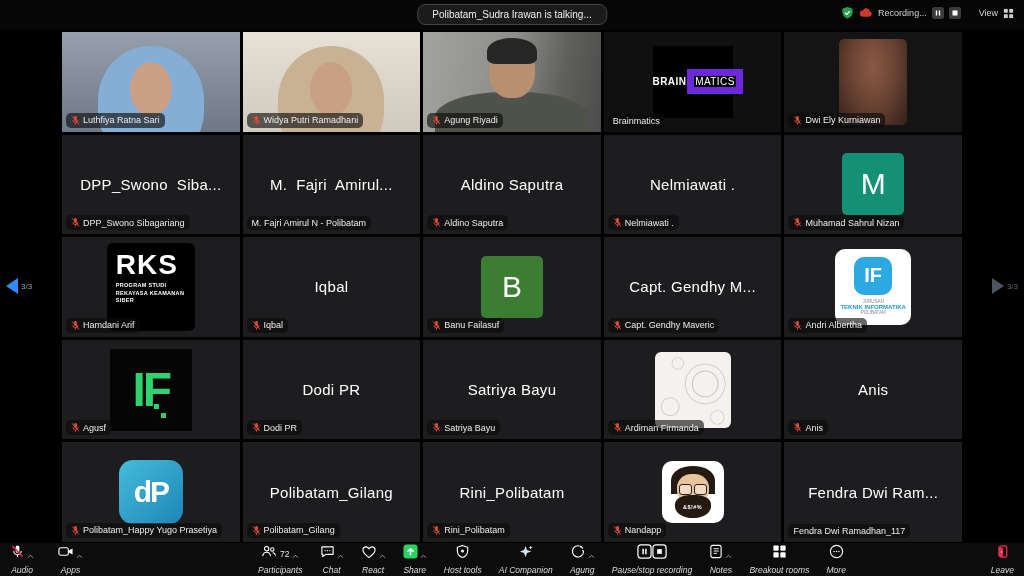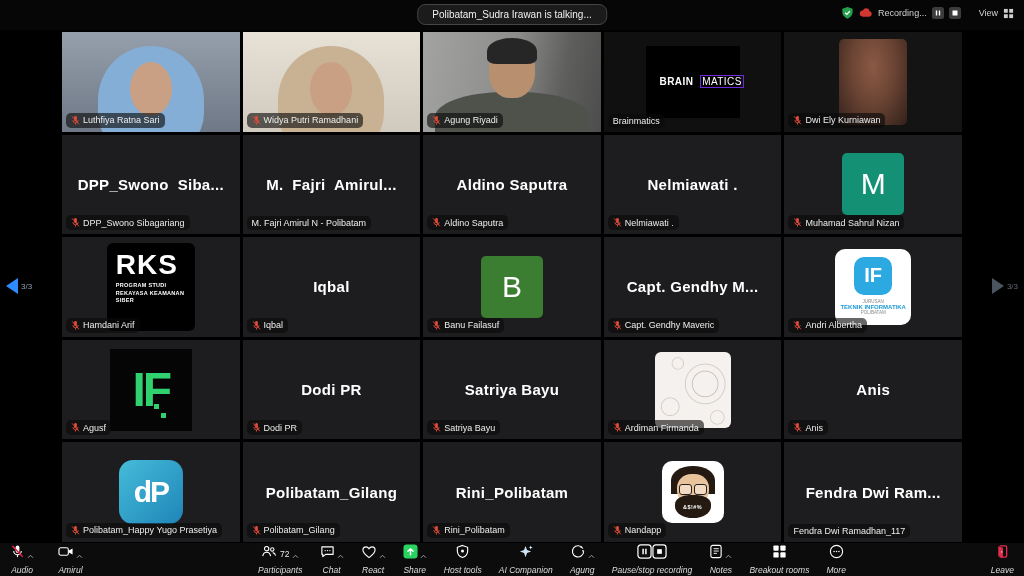--- a/index.html
+++ b/index.html
@@ -8,21 +8,21 @@
   
   .top-bar{position:absolute;top:0;left:0;right:0;height:30px;background:#060606;}
   .talking-pill{position:absolute;left:50%;top:4px;transform:translateX(-50%);background:#1b1b1b;border:1px solid #454545;border-radius:8px;padding:4px 14px;font-size:10px;color:#f0f0f0;white-space:nowrap;}
   .rec-cluster{position:absolute;right:10px;top:6px;display:flex;align-items:center;gap:5px;font-size:9px;color:#d2d2d2;}
   .rec-cluster .gap{width:8px;}
   .rec-cluster span{display:flex;align-items:center;}
 
   
   .grid{position:absolute;top:32px;left:62px;width:900px;height:510px;display:grid;grid-template-columns:repeat(5,1fr);grid-template-rows:repeat(5,1fr);gap:3px;background:#000;}
   .tile{position:relative;background:#1d1d1f;overflow:hidden;}
-  .center-name{position:absolute;inset:0;display:flex;align-items:center;justify-content:center;font-weight:700;font-size:15px;color:#fff;white-space:pre;letter-spacing:.3px;}
+  .center-name{position:absolute;inset:0;display:flex;align-items:center;justify-content:center;font-weight:400;font-size:15px;color:#fff;white-space:pre;letter-spacing:.3px;}
   .avatar-wrap{position:absolute;inset:0;display:flex;align-items:center;justify-content:center;}
   .label-pill{position:absolute;left:4px;bottom:4px;display:flex;align-items:center;gap:3px;background:rgba(10,10,10,.62);border-radius:5px;padding:2px 5px;font-size:9px;color:#ededed;max-width:170px;white-space:nowrap;overflow:hidden;}
   .label-pill .mic{display:flex;align-items:center;}
 
   
   .v-hijab-blue{background:linear-gradient(180deg,#96a0ac,#6e7886);}
   .v-hijab-tan{background:linear-gradient(180deg,#e8e2d6,#d0cabe);}
   .hijab{position:absolute;left:50%;transform:translateX(-50%);bottom:-22px;width:106px;height:108px;border-radius:50% 50% 38% 38%;}
   .v-hijab-blue .hijab{background:#85aed6;}
   .v-hijab-tan .hijab{background:#c9b193;}
@@ -32,23 +32,23 @@
   .v-man .man-head{position:absolute;left:50%;transform:translateX(-50%);top:12px;width:46px;height:54px;background:#b9906f;border-radius:45%;}
   .v-man .man-hair{position:absolute;left:50%;transform:translateX(-50%);top:6px;width:50px;height:26px;background:#262626;border-radius:50% 50% 20% 20%;}
   .v-bm{background:#101010;}
   .v-dark{background:#141414;}
 
   
   .avatar-initial{width:62px;height:62px;border-radius:5px;display:flex;align-items:center;justify-content:center;font-size:30px;color:#fff;}
   .avatar-rks{width:88px;height:88px;background:#000;border-radius:6px;padding:8px 9px;box-sizing:border-box;color:#fff;}
   .rks-big{font-size:28px;font-weight:700;line-height:1;letter-spacing:1px;}
   .rks-lines{font-size:5.5px;font-weight:700;line-height:1.4;margin-top:3px;letter-spacing:.3px;}
-  .bm-box{width:80px;height:72px;background:#000;display:flex;align-items:center;justify-content:flex-start;padding-left:14px;}
+  .bm-box{width:80px;height:72px;background:#000;display:flex;align-items:center;justify-content:flex-start;}
   .bm-1{color:#fff;font-weight:700;font-size:10px;letter-spacing:.4px;}
-  .bm-2{color:#fff;font-size:10px;border:1px solid #6d28d9;padding:0 1px;margin-left:7px;letter-spacing:.4px;}
+  .bm-2{color:#fff;font-size:10px;border:7px solid #6d28d9;padding:0 1px;margin-left:1px;letter-spacing:.4px;}
   .avatar-ifblue{width:76px;height:76px;background:#fff;border-radius:10px;display:flex;flex-direction:column;align-items:center;padding-top:8px;box-sizing:border-box;}
   .if-badge{width:38px;height:38px;background:#2ba9e0;border-radius:10px;color:#fff;font-weight:700;font-size:20px;display:flex;align-items:center;justify-content:center;}
   .if-l1{font-size:4.5px;color:#8a8a8a;margin-top:4px;}
   .if-l2{font-size:6px;font-weight:700;color:#1f9bd7;}
   .if-l3{font-size:4.5px;color:#8a8a8a;}
   .avatar-ifgreen{width:82px;height:82px;background:#050505;display:flex;align-items:center;justify-content:center;color:#2fd26e;font-size:48px;font-weight:900;letter-spacing:-3px;position:relative;}
   .avatar-ifgreen i{position:absolute;background:#2fd26e;width:5px;height:5px;}
   .avatar-ifgreen i.px1{left:44px;bottom:22px;}
   .avatar-ifgreen i.px2{left:51px;bottom:13px;}
   .avatar-ornament{width:76px;height:76px;border-radius:6px;background-color:#f4f1ee;background-image:radial-gradient(circle at 66% 42%,transparent 12px,#c9c0ba 12.8px,transparent 13.8px),radial-gradient(circle at 66% 42%,transparent 19px,#d4ccc6 19.8px,transparent 20.8px),radial-gradient(circle at 20% 72%,transparent 8px,#d4ccc6 8.8px,transparent 9.8px),radial-gradient(circle at 82% 86%,transparent 6px,#d4ccc6 6.7px,transparent 7.6px),radial-gradient(circle at 30% 15%,transparent 5px,#d4ccc6 5.7px,transparent 6.6px);}
@@ -528,21 +528,21 @@
       <div class="tb-item">
         <div class="tb-top">
           <span><svg width="16" height="15" viewBox="0 0 17 16">
               <rect x="1" y="4" width="10" height="8" rx="2" stroke="#fff" fill="none" stroke-width="1.2"></rect>
               <path d="M11.5 7l4-2.3v6.6L11.5 9z" fill="#fff"></path>
             </svg></span>
           <span><svg width="7" height="5" viewBox="0 0 8 6">
               <path d="M1 4.5L4 1.5L7 4.5" stroke="#9a9a9a" fill="none" stroke-width="1.2"></path>
             </svg></span>
         </div>
-        <div class="tb-label">Amirul</div>
+        <div class="tb-label">Apps</div>
       </div>
     </div>
   <div id="tb-center">
       <div class="tb-item">
         <div class="tb-top">
           <span><svg width="16" height="15" viewBox="0 0 17 16">
               <circle cx="6" cy="5" r="2.3" stroke="#fff" fill="none" stroke-width="1.2"></circle>
               <path d="M1.8 13c.5-2.8 2.2-4.2 4.2-4.2s3.7 1.4 4.2 4.2" stroke="#fff" fill="none" stroke-width="1.2"></path>
               <circle cx="12" cy="5.8" r="1.8" stroke="#fff" fill="none" stroke-width="1.1"></circle>
               <path d="M12.5 9.2c1.6.3 2.6 1.5 3 3.3" stroke="#fff" fill="none" stroke-width="1.1"></path>

